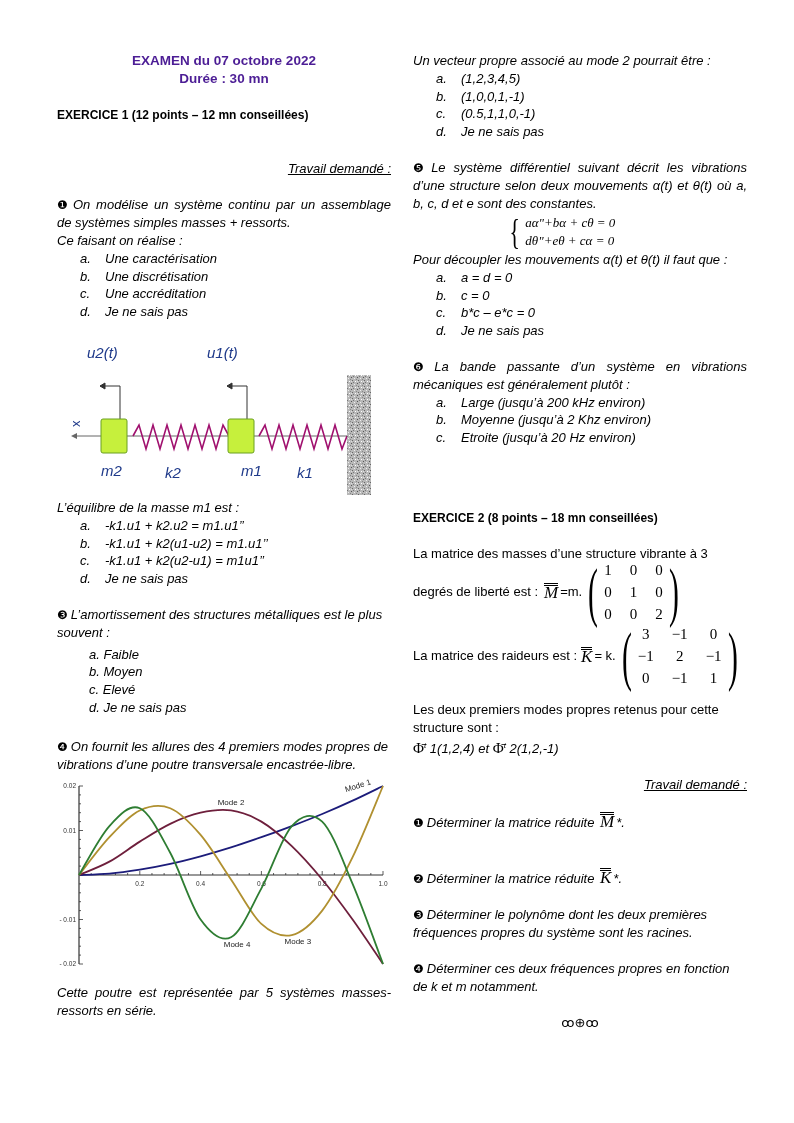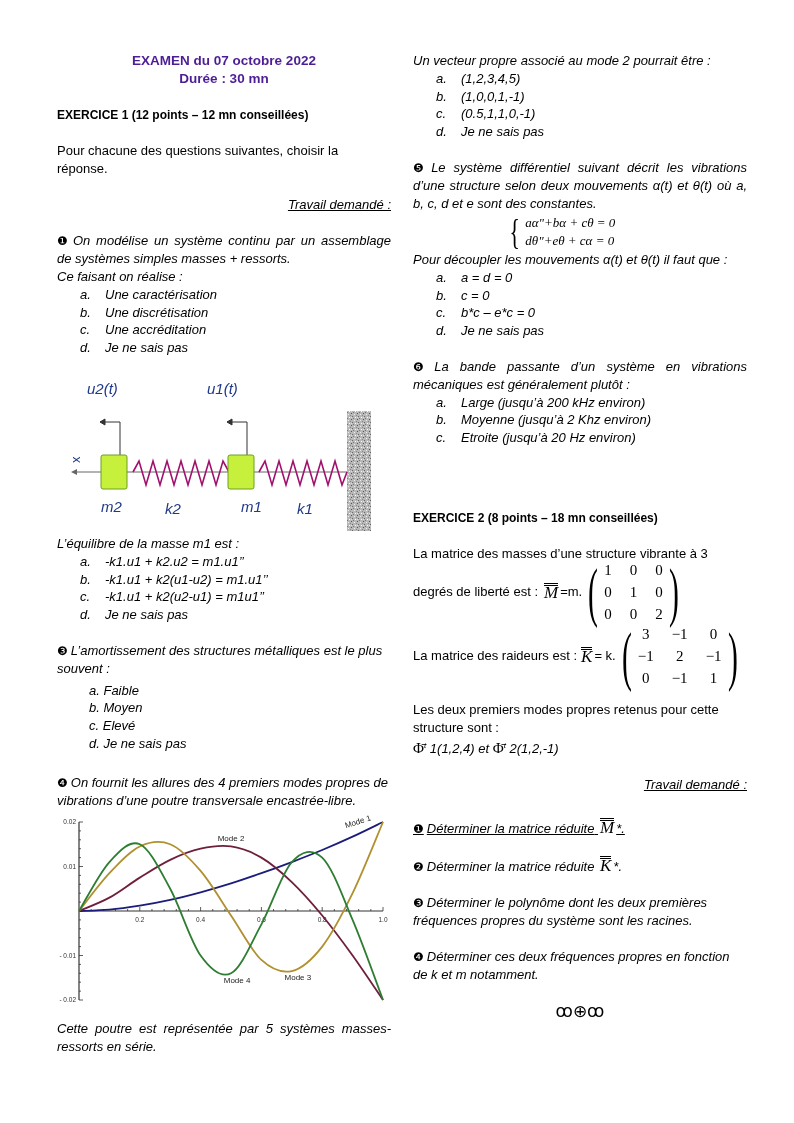--- a/index.html
+++ b/index.html
@@ -26,33 +26,32 @@
   .sys { margin-left: 93px; display: flex; align-items: center; height: 38px; }
   .brace { font-family: "Liberation Serif", serif; font-size: 36px; line-height: 36px; margin-right: 2px; transform: scaleX(0.6); }
   .sys-lines { display: flex; flex-direction: column; line-height: 18px; }
   .matrow { display: flex; align-items: center; }
   .mat { display: inline-flex; align-items: center; font-family: "Liberation Serif", serif; font-size: 15px; }
   .paren { font-family: "Liberation Serif", serif; font-weight: 200; font-size: 66px; line-height: 66px; transform: scaleX(0.45); display: inline-block; }
   .grid { display: grid; grid-template-columns: repeat(3, auto); row-gap: 2px; column-gap: 18px; text-align: center; line-height: 20px; }
   .grid.k { column-gap: 18px; }
   .overbar { font-family: "Liberation Serif", serif; font-style: italic; font-size: 17px; border-top: 3px double #000; padding-top: 0; line-height: 14px; display: inline-block; margin: 0 2px; }
   .phi { font-family: "Liberation Serif", serif; font-style: normal; font-size: 15px; }
-  .footer-sym { text-align: center; font-family: "DejaVu Sans", sans-serif; font-size: 17px; }
+  .footer-sym { text-align: center; font-family: "DejaVu Sans", sans-serif; font-size: 13px; }
   svg text { font-family: "Liberation Sans", sans-serif; }
 </style>
 </head>
 <body>
 
 <div class="col col-left">
   <div class="title">EXAMEN du 07 octobre 2022</div>
   <div class="title">Durée : 30 mn</div>
   <div class="gap18"></div>
   <p class="h-ex">EXERCICE 1   (12 points – 12 mn conseillées)</p>
   <div class="gap18"></div>
-  <p style="width:300px">Pour chacune des questions suivantes, choisir la réponse.</p>
   <div class="gap18"></div>
   <p class="it u">Travail demandé :</p>
   <div class="gap18"></div>
 
   <p class="it just"><span class="num">❶</span><span>On modélise un système continu par un assemblage de systèmes simples  masses + ressorts.</span></p>
   <p class="it">Ce faisant on réalise :</p>
   <ol class="opts">
     <li>
         <span class="lt">a.</span>
         <span>Une caractérisation</span>
@@ -339,26 +338,26 @@
   <p class="it">
     <span class="phi">Φ̄</span><sup style="font-size:8px">t</sup>
     <span>1(1,2,4) et</span>
     <span class="phi">Φ̄</span><sup style="font-size:8px">t</sup>
     <span>2(1,2,-1)</span>
   </p>
   <div class="gap18"></div>
   <p class="it u">Travail demandé :</p>
   <div class="gap18"></div>
 
-  <p class="it" style="margin-top:6px;text-decoration:underline;">
+  <p class="it" style="">
     <span class="num">❶</span><span>Déterminer la matrice réduite</span>
     <span class="overbar">M</span><span>*.</span>
   </p>
   <div class="gap18"></div>
-  <p class="it" style="margin-top:0;">
+  <p class="it" style="margin-top:18px;">
     <span class="num">❷</span><span>Déterminer la matrice réduite</span>
     <span class="overbar">K</span><span>*.</span>
   </p>
   <div class="gap18"></div>
   <p class="it">
     <span class="num">❸</span><span>Déterminer le polynôme dont les deux premières fréquences propres du système sont les racines.</span>
   </p>
   <div class="gap18"></div>
   <p class="it">
     <span class="num">❹</span><span>Déterminer ces deux fréquences propres en fonction de k et m notamment.</span>

